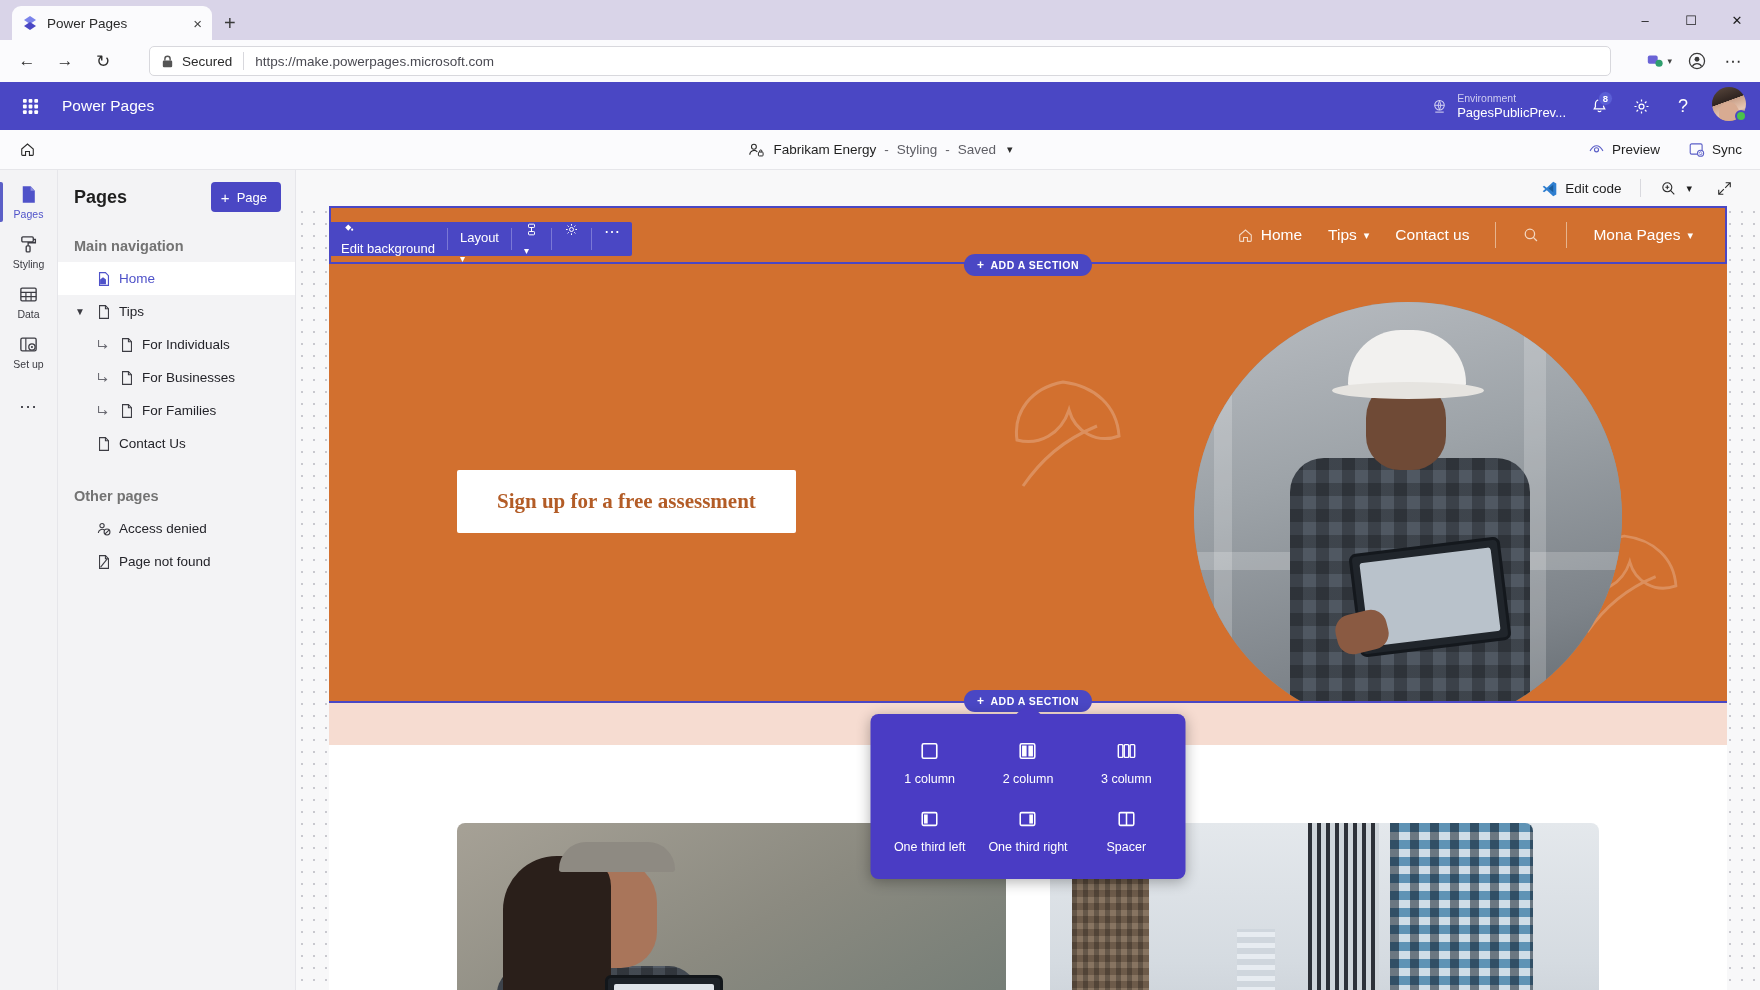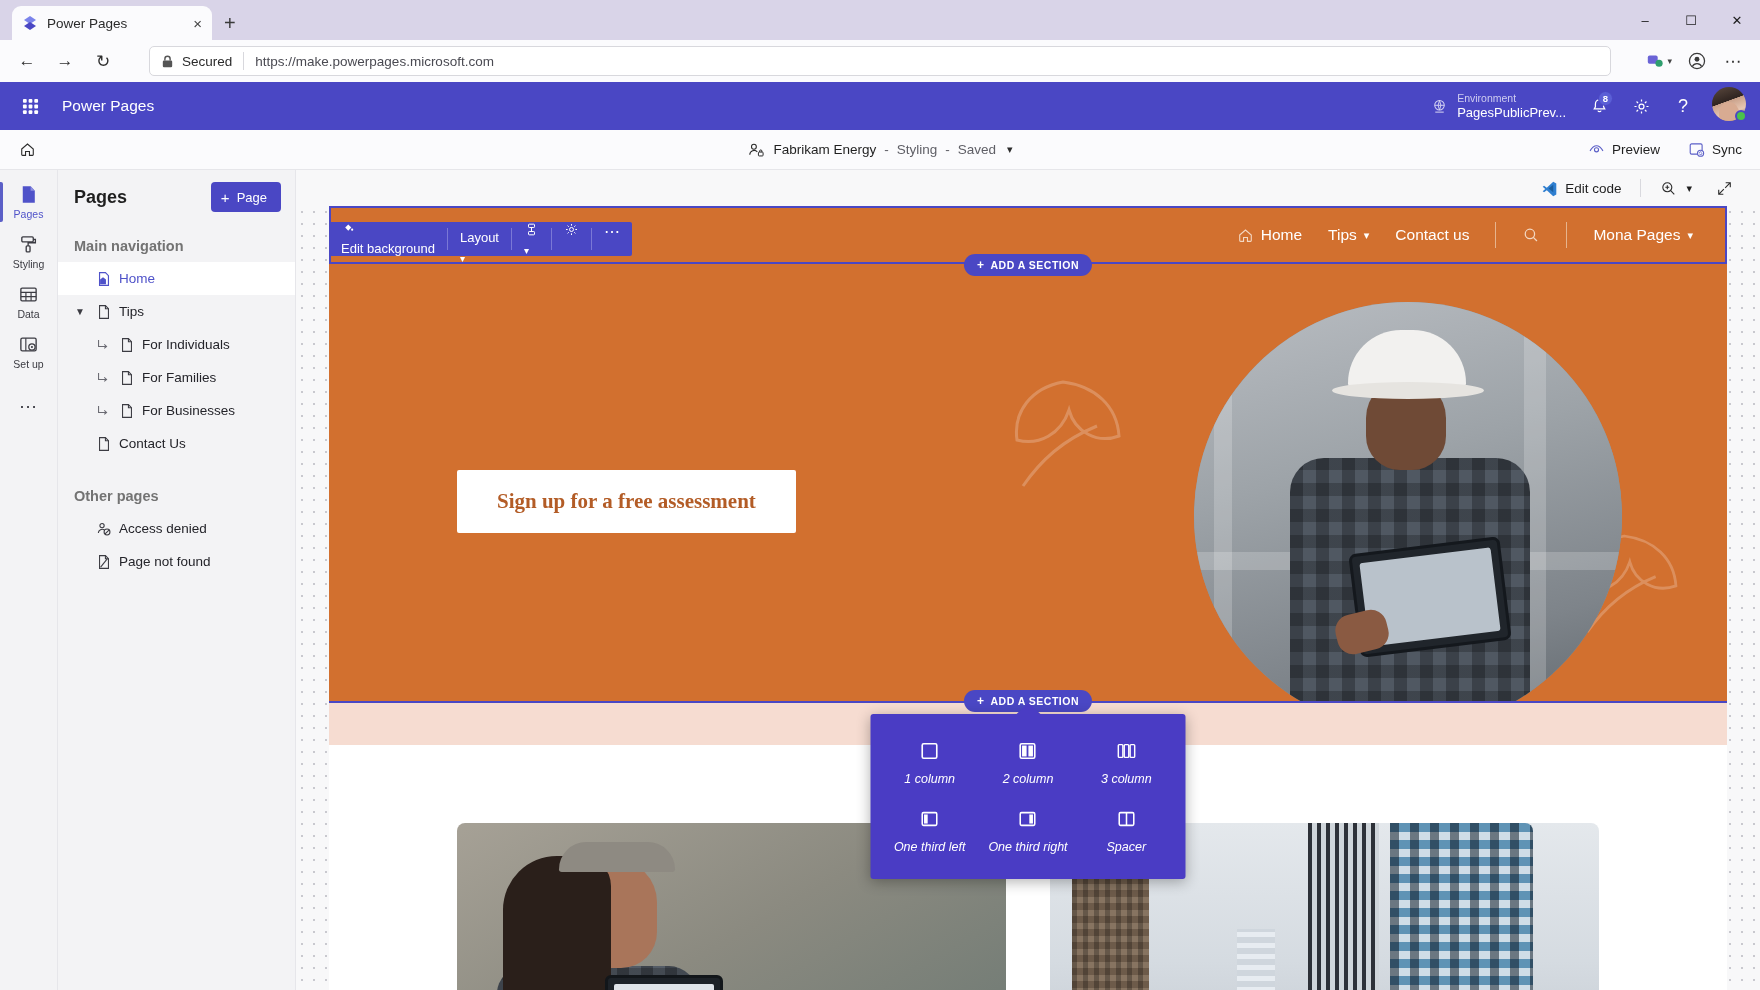--- a/index.html
+++ b/index.html
@@ -339,23 +339,23 @@
      repeating-linear-gradient(0deg,#cfd6dd 0 6px,#e7ecf1 6px 11px);}
   .bld-c{left:47%;width:13%;height:100%;background:
      repeating-linear-gradient(90deg,#2d3138 0 4px,#cfd5da 4px 9px);}
   .bld-d{left:62%;width:26%;height:100%;background:
      repeating-linear-gradient(0deg,#5f93b5 0 9px,#cfdde7 9px 17px),
      repeating-linear-gradient(90deg,rgba(30,40,50,.55) 0 9px,rgba(255,255,255,.18) 9px 20px);
      background-blend-mode:multiply;border-radius:0 8px 0 0;}
   
   .layout-flyout {
     position: absolute; z-index: 60; background: #4a3cc4;
-    width: 315px; border-radius: 3px; padding: 20px 10px 18px;
+    width: 315px; border-radius: 8px; padding: 20px 10px 18px;
     display: grid; grid-template-columns: repeat(3, 1fr);
-    row-gap: 8px; box-shadow: 0 3px 14px rgba(0,0,0,.3); font-style: italic;
+    row-gap: 8px; box-shadow: 0 3px 14px rgba(0,0,0,.3);
   }
   .layout-flyout::before {
     content: ''; position: absolute; top: -11px; left: 50%;
     transform: translateX(-50%);
     border-left: 13px solid transparent; border-right: 13px solid transparent;
     border-bottom: 12px solid #4a3cc4;
   }
   .lay-opt {
     display: flex; flex-direction: column; align-items: center; gap: 10px;
     color: #ffffff; font-size: 12.5px; cursor: pointer; padding: 6px 2px;
@@ -598,36 +598,36 @@
         <svg viewBox="0 0 18 18" width="16" height="16">
           <path d="M4 3.4v7.2h8.6M10.4 8.4l2.6 2.2-2.6 2.2" fill="none" stroke="#6a6a72" stroke-width="1.2"></path>
         </svg>
       </span>
       <span class="ico">
         <svg viewBox="0 0 18 18" width="16" height="16">
           <path d="M4 1.8h6.6L14 5.3v10.9H4z" fill="none" stroke="#3b3b42" stroke-width="1.2"></path>
           <path d="M10.6 1.8v3.5H14" fill="none" stroke="#3b3b42" stroke-width="1.2"></path>
         </svg>
       </span>
-      <span>For Families</span>
+      <span>For Businesses</span>
     </div>
 
     <div class="tree-row indent1">
       <span class="ico">
         <svg viewBox="0 0 18 18" width="16" height="16">
           <path d="M4 3.4v7.2h8.6M10.4 8.4l2.6 2.2-2.6 2.2" fill="none" stroke="#6a6a72" stroke-width="1.2"></path>
         </svg>
       </span>
       <span class="ico">
         <svg viewBox="0 0 18 18" width="16" height="16">
           <path d="M4 1.8h6.6L14 5.3v10.9H4z" fill="none" stroke="#3b3b42" stroke-width="1.2"></path>
           <path d="M10.6 1.8v3.5H14" fill="none" stroke="#3b3b42" stroke-width="1.2"></path>
         </svg>
       </span>
-      <span>For Businesses</span>
+      <span>For Families</span>
     </div>
 
     <div class="tree-row">
       <span class="spacer16"></span>
       <span class="ico">
         <svg viewBox="0 0 18 18" width="16" height="16">
           <path d="M4 1.8h6.6L14 5.3v10.9H4z" fill="none" stroke="#3b3b42" stroke-width="1.2"></path>
           <path d="M10.6 1.8v3.5H14" fill="none" stroke="#3b3b42" stroke-width="1.2"></path>
         </svg>
       </span>

